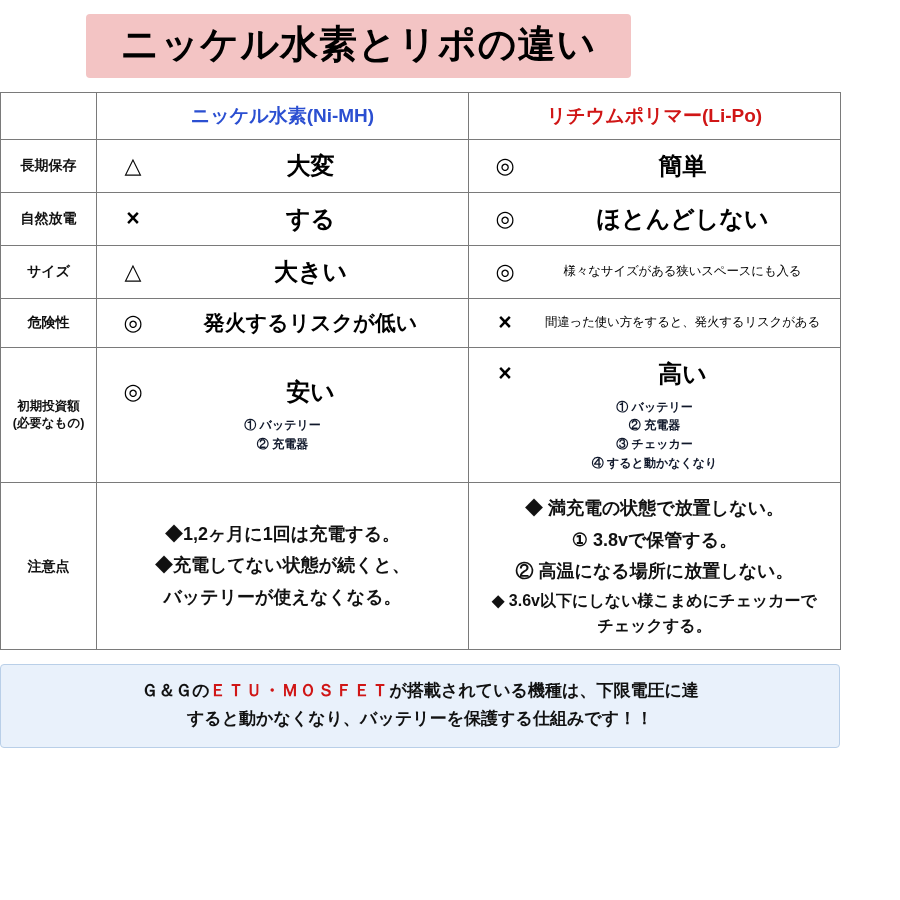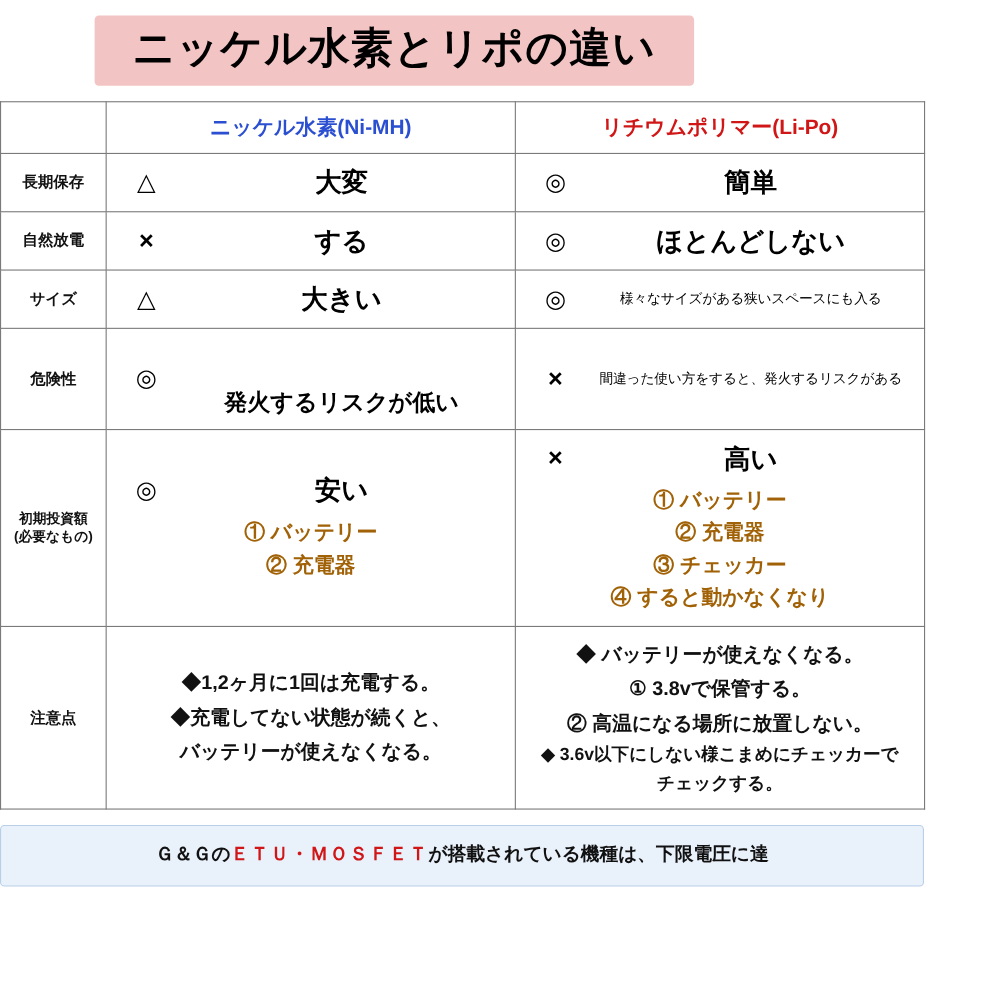--- a/index.html
+++ b/index.html
@@ -98,28 +98,28 @@
   .mark.tri { font-size: 22px; }
   .mark.circ { font-size: 22px; }
   .val {
     flex: 1 1 auto;
     text-align: center;
     font-size: 24px;
     font-weight: bold;
     color: #000;
   }
   .val.small { font-size: 12.5px; font-weight: normal; letter-spacing: -0.2px; }
-  .val.medium { font-size: 21px; margin-top: 43px; }
+  .val.medium { font-size: 21px; }
 
   .redlist {
     margin-top: 8px;
     text-align: center;
-    color: #a16207;
-    font-weight: bold;
-    font-size: 19px;
+    color: #0f172a;
+    font-weight: bold;
+    font-size: 12px;
     line-height: 1.55;
   }
   .redlist div { white-space: nowrap; }
 
   .notes {
     text-align: center;
     font-weight: bold;
     font-size: 18px;
     line-height: 1.75;
     padding: 10px 6px;
@@ -284,28 +284,29 @@
         <td class="rowlabel">注意点</td>
         <td>
           <div class="notes">
             <span class="ln">◆1,2ヶ月に1回は充電する。</span>
             <span class="ln">◆充電してない状態が続くと、</span>
             <span class="ln">バッテリーが使えなくなる。</span>
           </div>
         </td>
         <td>
           <div class="notes">
-            <span class="ln">◆ バッテリーが使えなくなる。</span>
+            <span class="ln">◆ 満充電の状態で放置しない。</span>
             <span class="ln">① 3.8vで保管する。</span>
             <span class="ln">② 高温になる場所に放置しない。</span>
             <span class="ln tiny">◆ 3.6v以下にしない様こまめにチェッカーで</span>
             <span class="ln tiny">チェックする。</span>
           </div>
         </td>
       </tr>
     </tbody>
   </table>
 
   <div class="footer">
     <span>Ｇ＆Ｇの</span><span class="hl">ＥＴＵ・ＭＯＳＦＥＴ</span><span>が搭載されている機種は、下限電圧に達</span><br>
+    <span>すると動かなくなり、バッテリーを保護する仕組みです！！</span>
   </div>
 
 </div>
 
 </body></html>

